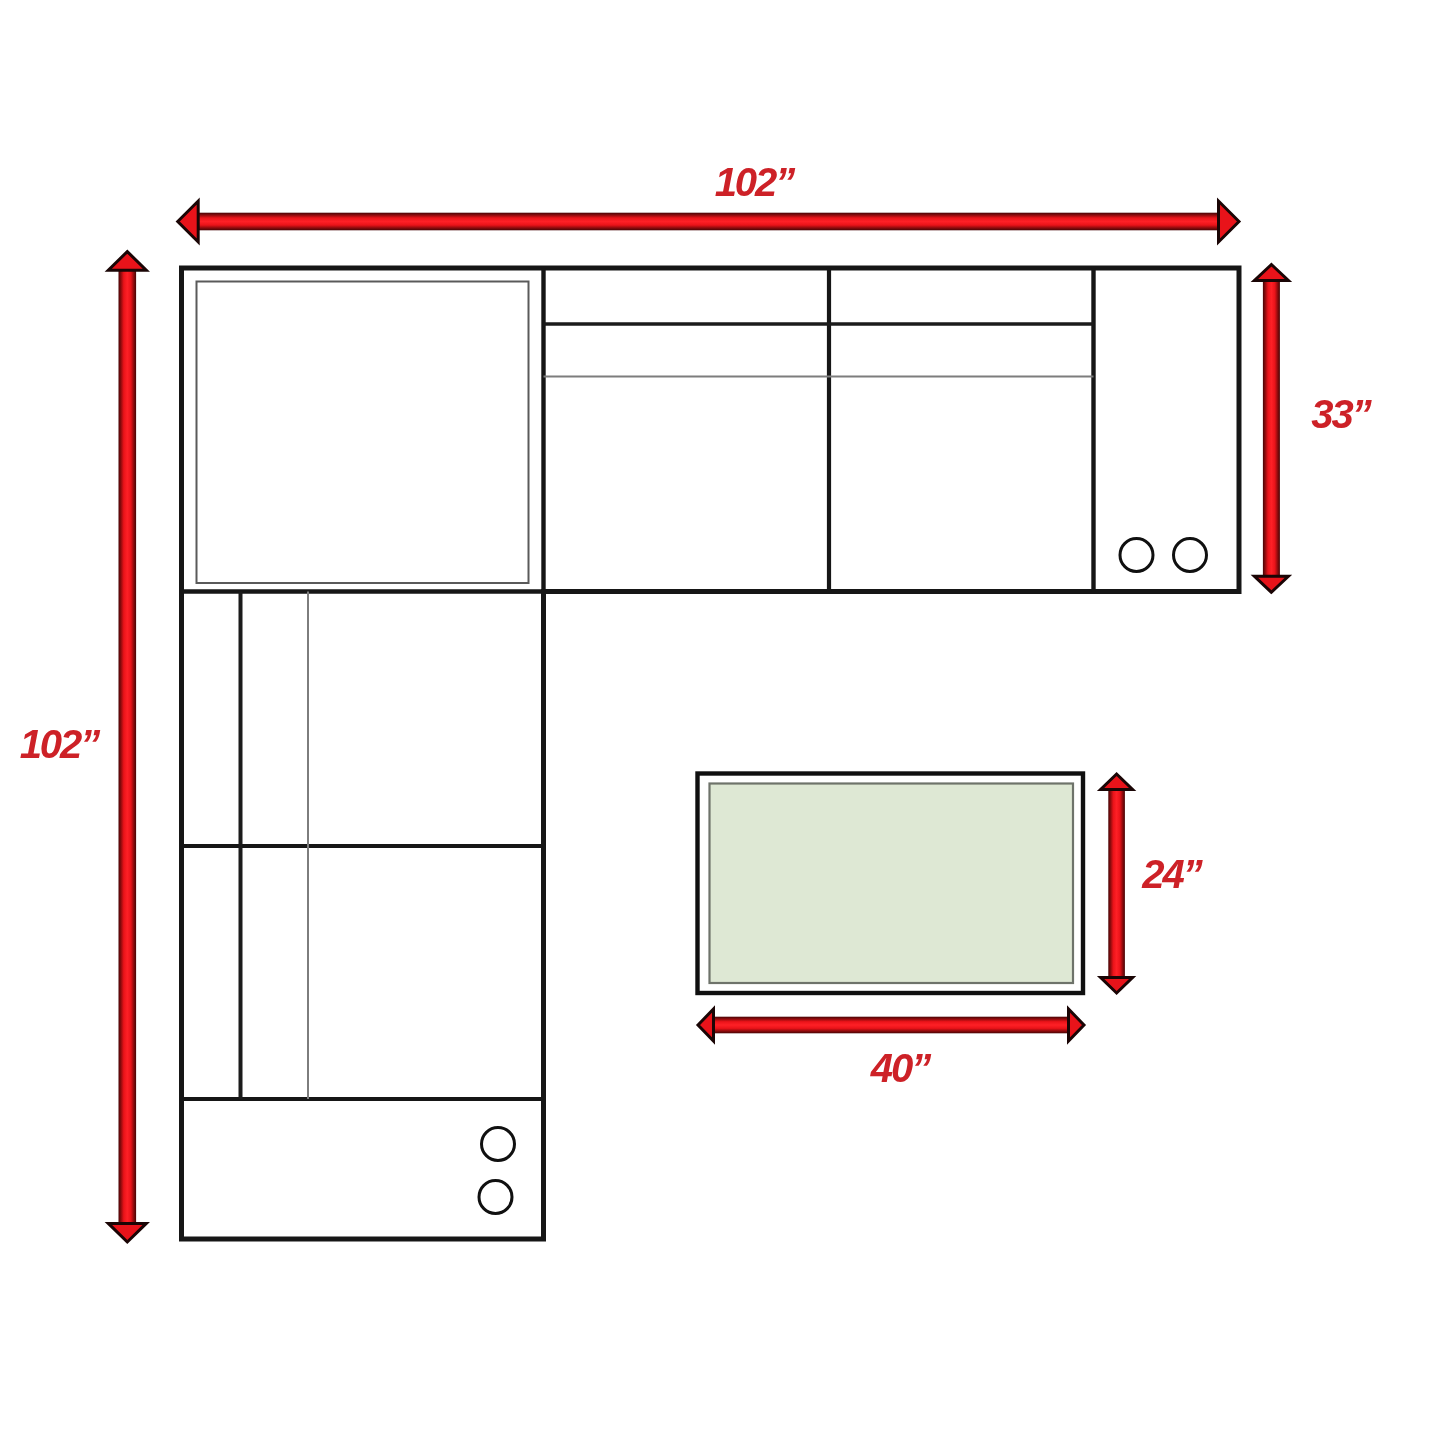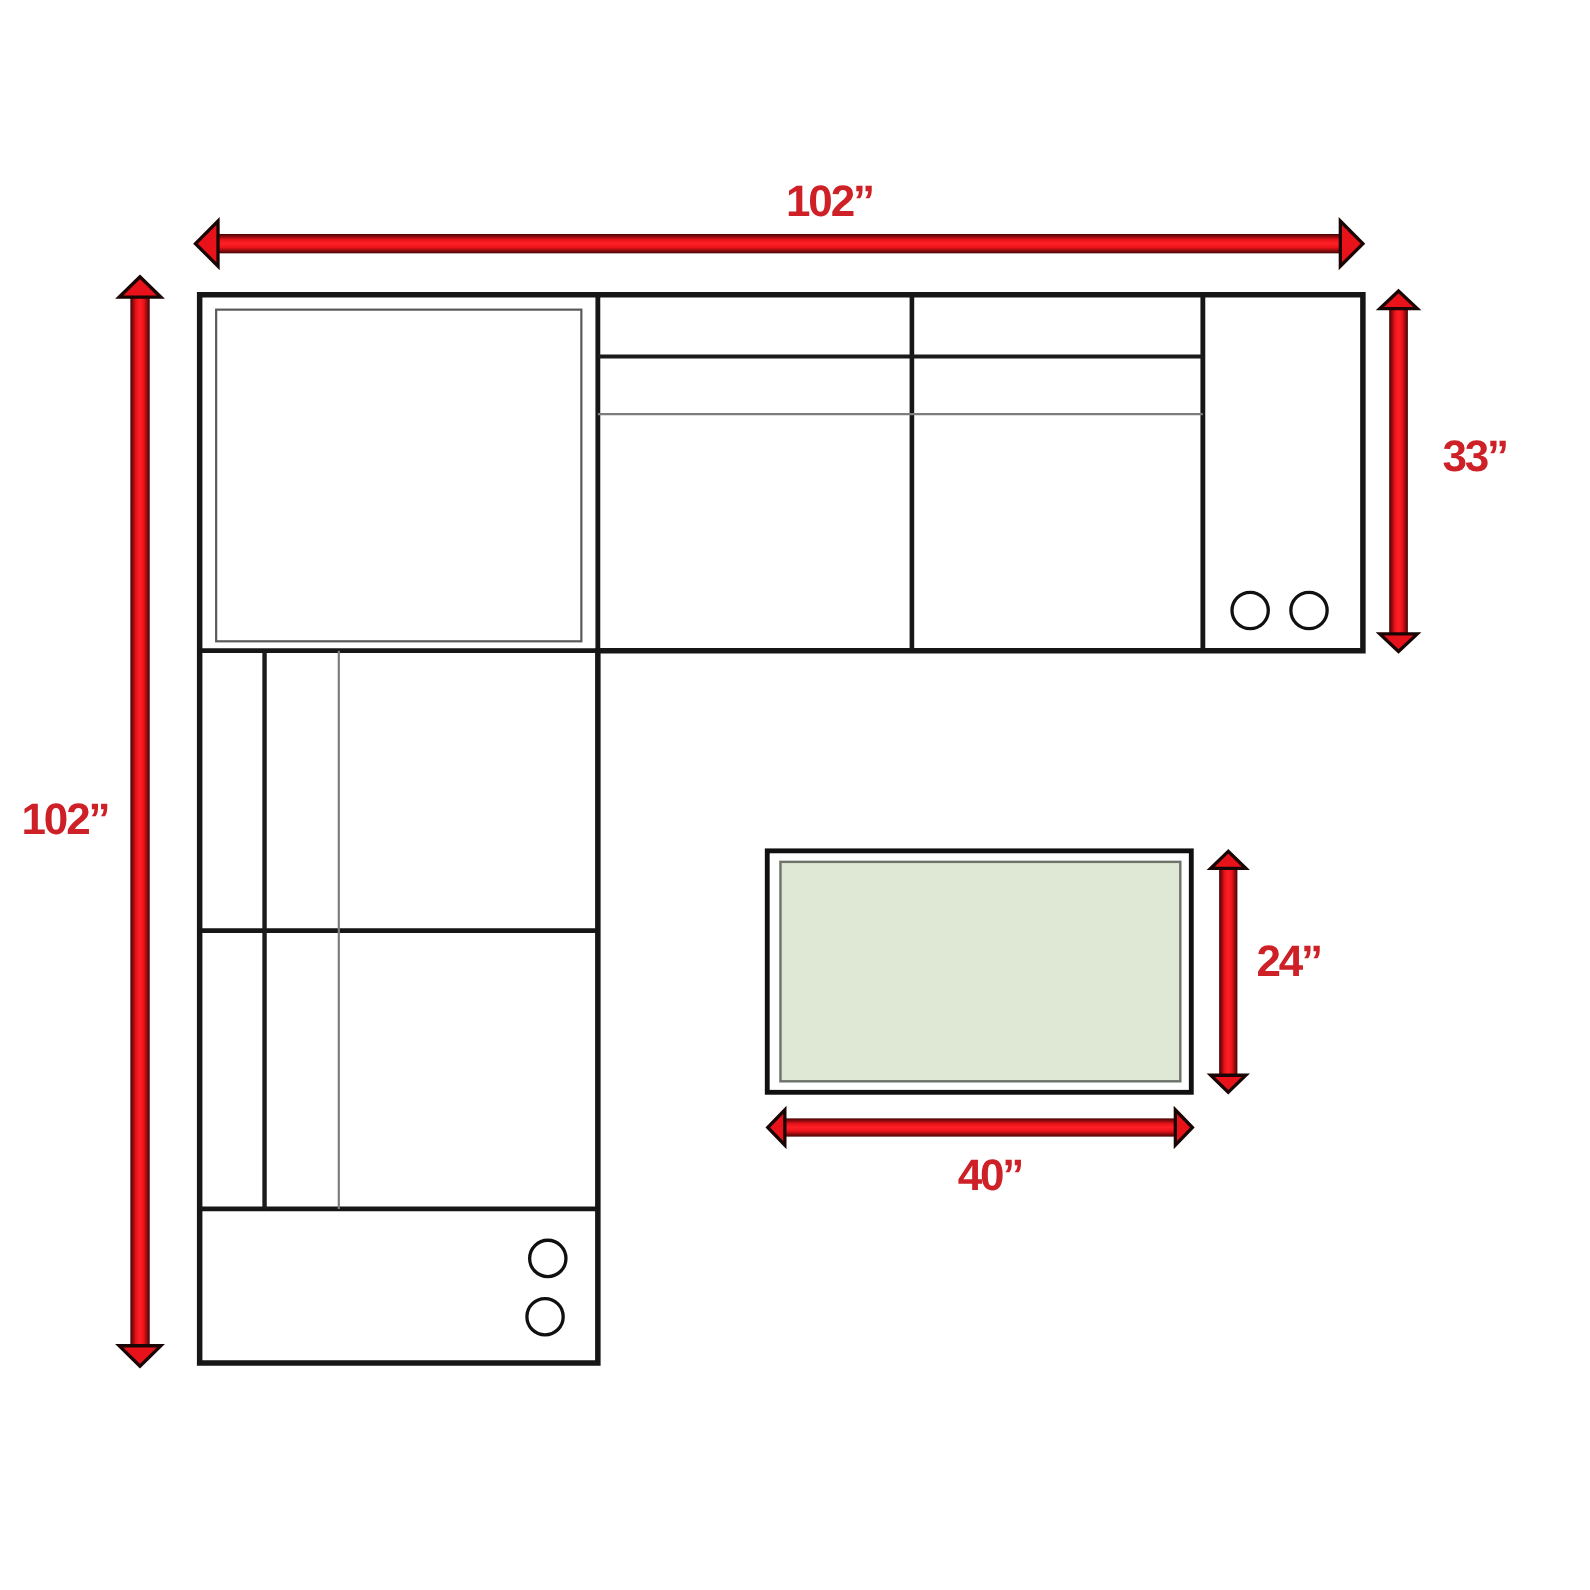--- a/index.html
+++ b/index.html
@@ -1,16 +1,16 @@
 <!DOCTYPE html>
 <html><head>
 <meta charset="utf-8">
 <style>
   html,body{margin:0;padding:0;background:#ffffff;}
-  .wrap{width:1445px;height:1445px;position:relative;background:#ffffff;}
+  .wrap{width:1445px;height:1445px;position:relative;background:#ffffff;font-style:italic;}
   text{font-family:"Liberation Sans", sans-serif;font-weight:bold;fill:#cd2127;}
 </style>
 </head>
 <body>
 <div class="wrap">
 <svg width="1445" height="1445" viewBox="0 0 1445 1445" xmlns="http://www.w3.org/2000/svg">
 <defs>
 <linearGradient id="hshaft" x1="0" y1="0" x2="0" y2="1">
   <stop offset="0" stop-color="#470405"></stop>
   <stop offset="0.14" stop-color="#8f0b0d"></stop>

